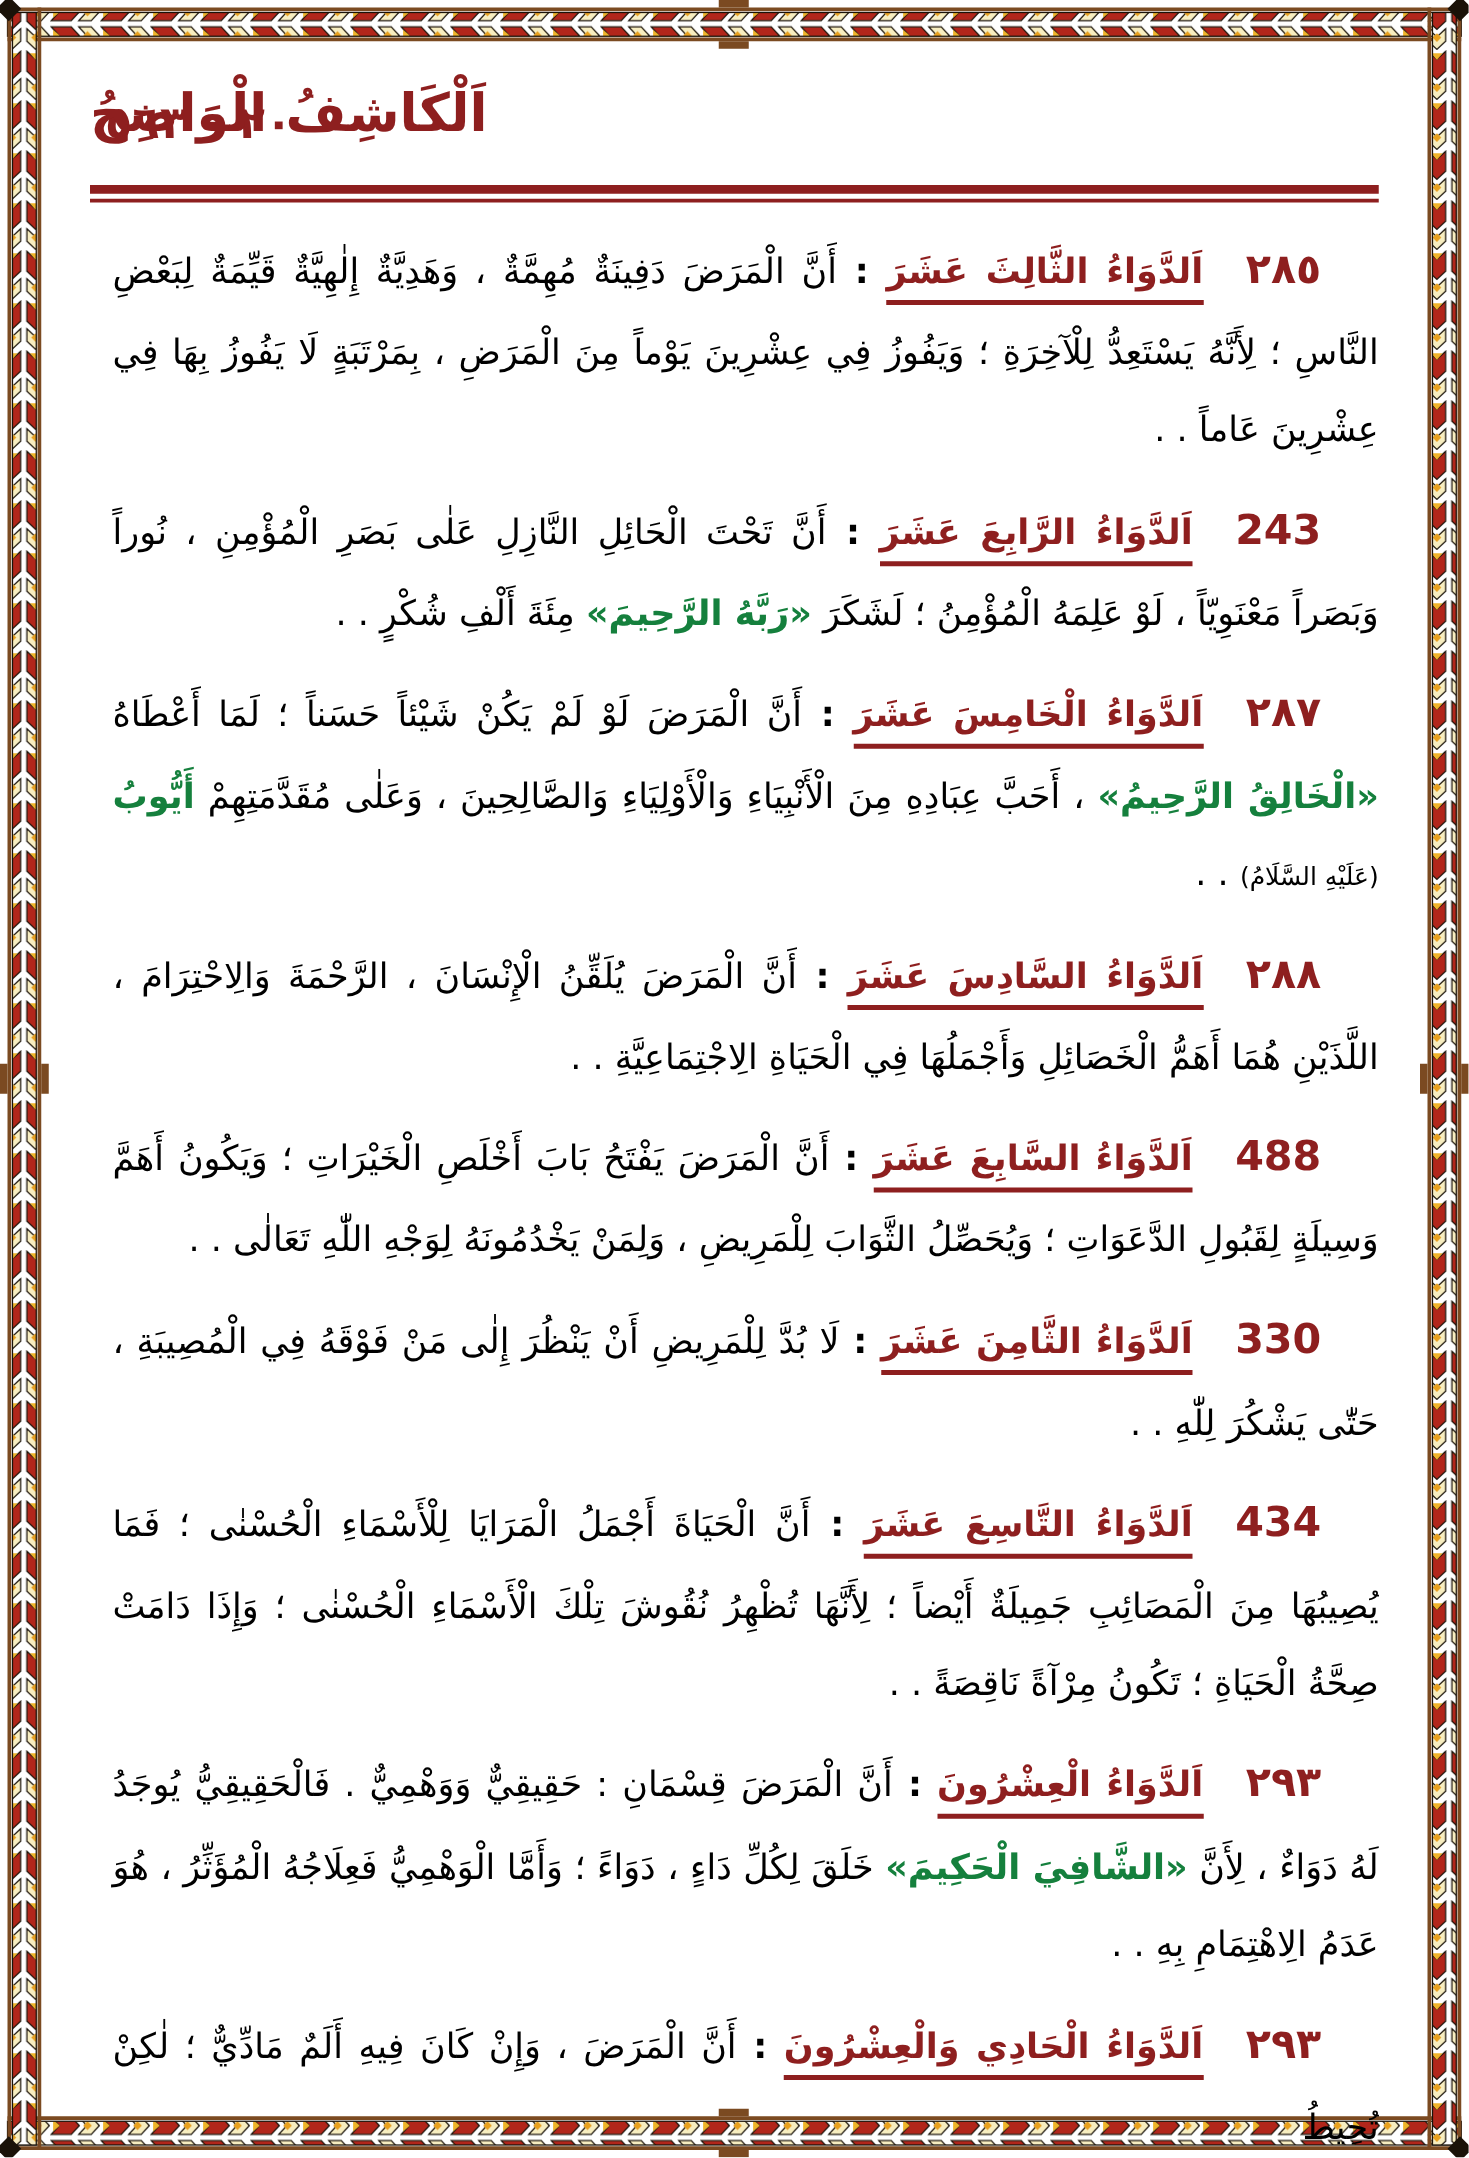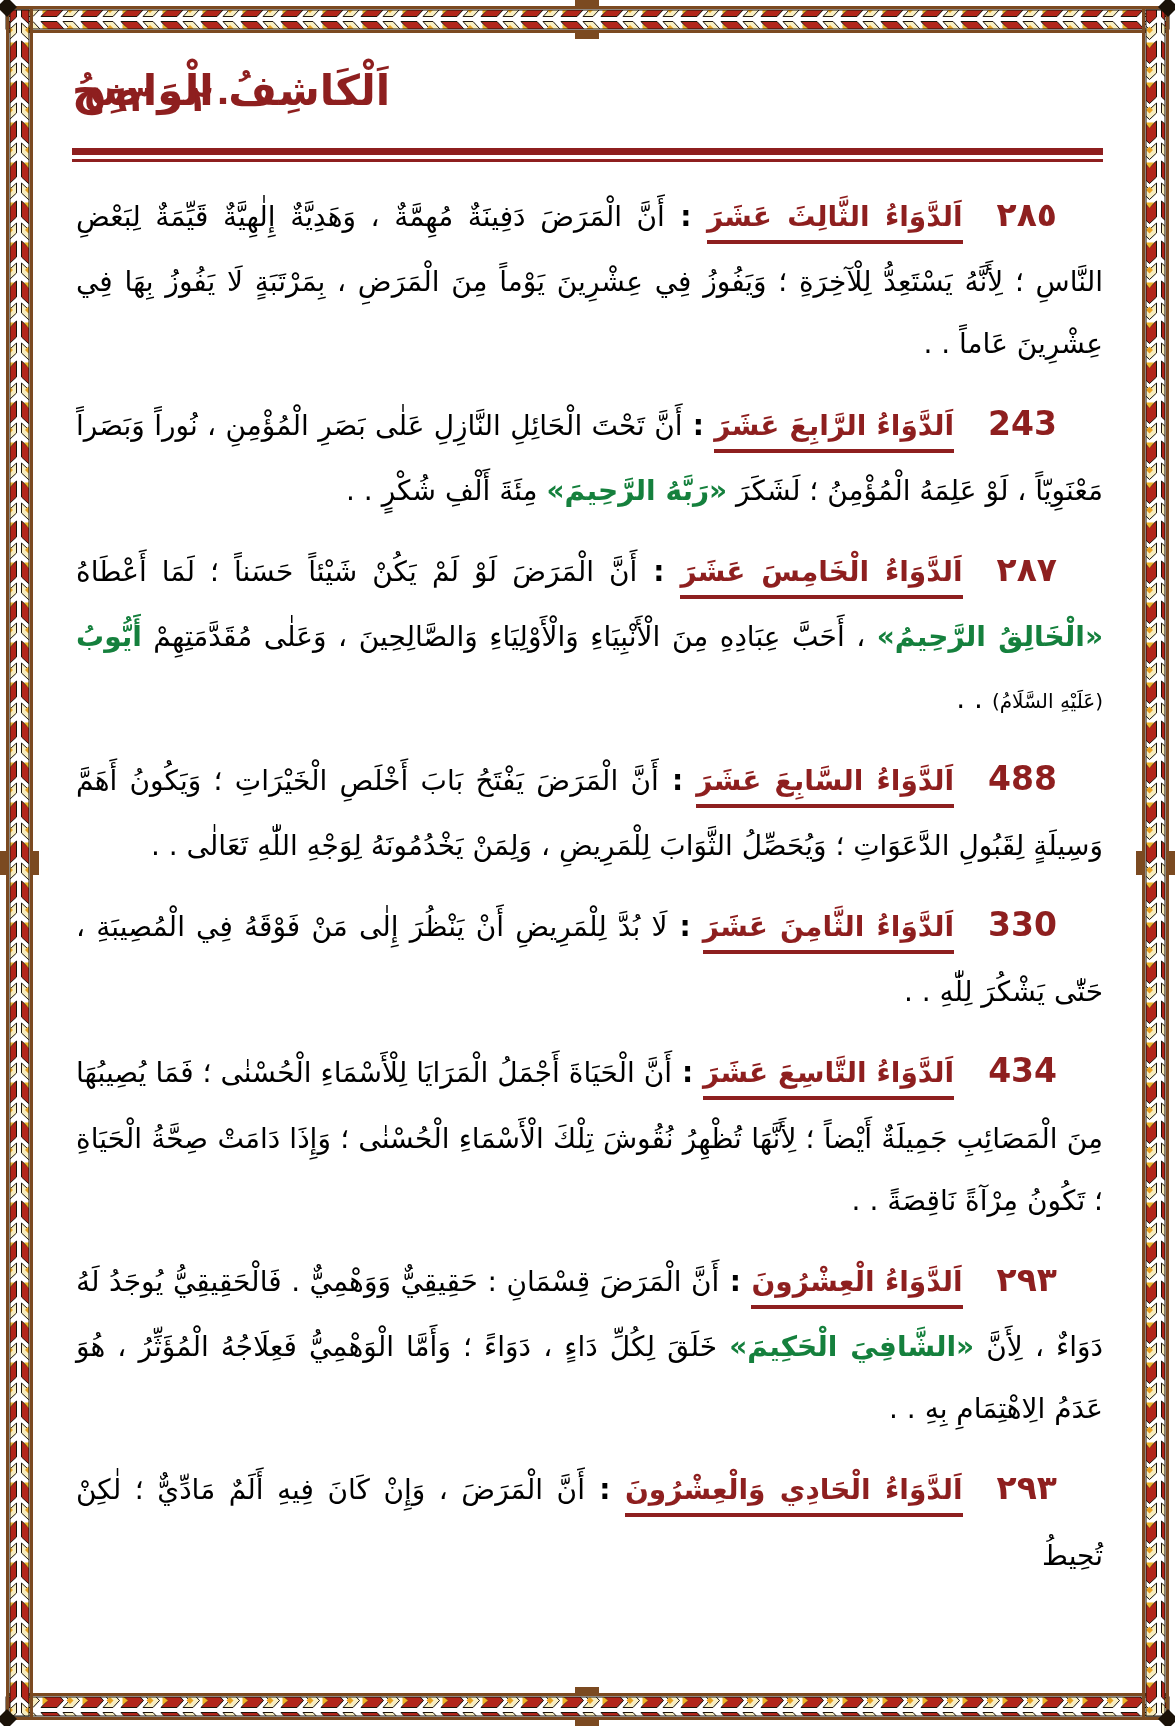--- a/index.html
+++ b/index.html
@@ -23,21 +23,21 @@
     position:absolute;left:0;right:0;top:8px;
     text-align:left;color:#8e1f1f;font-weight:bold;font-size:42px;
   }
   .double-rule{
     margin-top:6px;height:4px;
     border-top:7px solid #8e1f1f;
     border-bottom:3px solid #8e1f1f;
   }
   .content{margin-top:16px;}
   .item{
-    margin:0 0 11px 4px;
+    margin:0 0 11px 18px;
     direction:rtl;
     text-align:justify;
     color:#000000;
     font-size:28px;
     line-height:2.22;
   }
   .num{
     color:#8e1f1f;font-weight:bold;font-size:33px;
     padding-right:46px;  
     padding-left:34px;   
@@ -136,20 +136,23 @@
       </p>
 
       <p class="item">
         <span class="num">243</span><span class="heading">اَلدَّوَاءُ الرَّابِعَ عَشَرَ</span><span class="colon"> : </span><span class="body">أَنَّ تَحْتَ الْحَائِلِ النَّازِلِ عَلٰى بَصَرِ الْمُؤْمِنِ ، نُوراً وَبَصَراً مَعْنَوِيّاً ، لَوْ عَلِمَهُ الْمُؤْمِنُ ؛ لَشَكَرَ </span><span class="red">«رَبَّهُ الرَّحِيمَ»</span><span class="body"> مِئَةَ أَلْفِ شُكْرٍ . .</span>
       </p>
 
       <p class="item">
         <span class="num">٢٨٧</span><span class="heading">اَلدَّوَاءُ الْخَامِسَ عَشَرَ</span><span class="colon"> : </span><span class="body">أَنَّ الْمَرَضَ لَوْ لَمْ يَكُنْ شَيْئاً حَسَناً ؛ لَمَا أَعْطَاهُ </span><span class="red">«الْخَالِقُ الرَّحِيمُ»</span><span class="body"> ، أَحَبَّ عِبَادِهِ مِنَ الْأَنْبِيَاءِ وَالْأَوْلِيَاءِ وَالصَّالِحِينَ ، وَعَلٰى مُقَدَّمَتِهِمْ </span><span class="red">أَيُّوبُ</span> <span class="honorific">(عَلَيْهِ السَّلَامُ)</span><span class="body"> . .</span>
       </p>
 
+      <p class="item">
+        <span class="num">٢٨٨</span><span class="heading">اَلدَّوَاءُ السَّادِسَ عَشَرَ</span><span class="colon"> : </span><span class="body">أَنَّ الْمَرَضَ يُلَقِّنُ الْإِنْسَانَ ، الرَّحْمَةَ وَالِاحْتِرَامَ ، اللَّذَيْنِ هُمَا أَهَمُّ الْخَصَائِلِ وَأَجْمَلُهَا فِي الْحَيَاةِ الِاجْتِمَاعِيَّةِ . .</span>
+      </p>
 
       <p class="item">
         <span class="num">488</span><span class="heading">اَلدَّوَاءُ السَّابِعَ عَشَرَ</span><span class="colon"> : </span><span class="body">أَنَّ الْمَرَضَ يَفْتَحُ بَابَ أَخْلَصِ الْخَيْرَاتِ ؛ وَيَكُونُ أَهَمَّ وَسِيلَةٍ لِقَبُولِ الدَّعَوَاتِ ؛ وَيُحَصِّلُ الثَّوَابَ لِلْمَرِيضِ ، وَلِمَنْ يَخْدُمُونَهُ لِوَجْهِ اللّٰهِ تَعَالٰى . .</span>
       </p>
 
       <p class="item">
         <span class="num">330</span><span class="heading">اَلدَّوَاءُ الثَّامِنَ عَشَرَ</span><span class="colon"> : </span><span class="body">لَا بُدَّ لِلْمَرِيضِ أَنْ يَنْظُرَ إِلٰى مَنْ فَوْقَهُ فِي الْمُصِيبَةِ ، حَتّٰى يَشْكُرَ لِلّٰهِ . .</span>
       </p>
 
       <p class="item">

